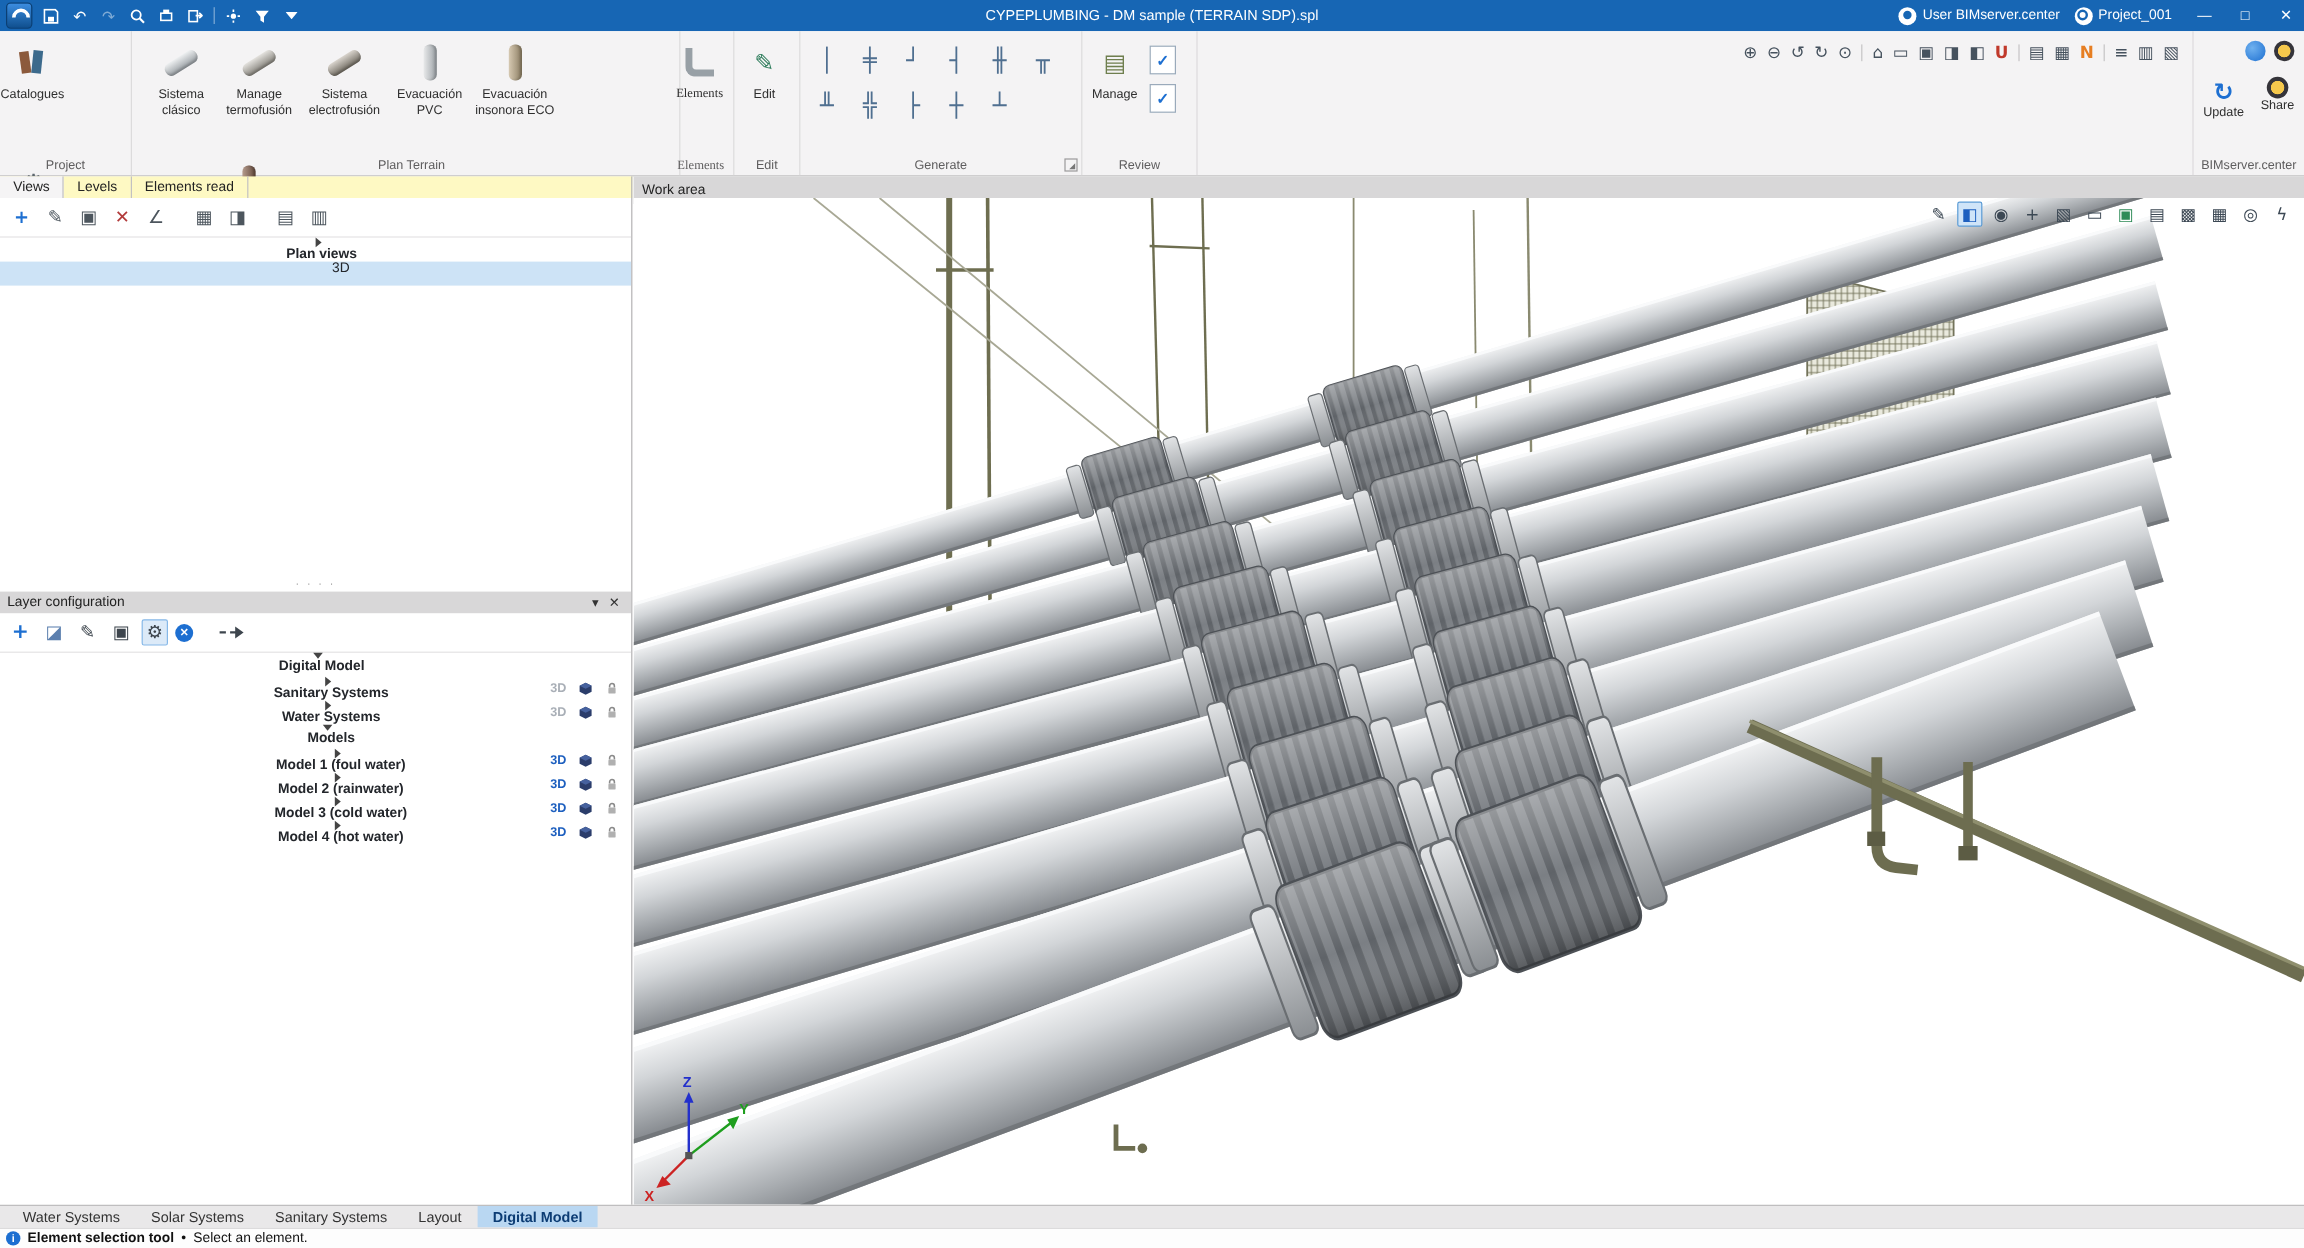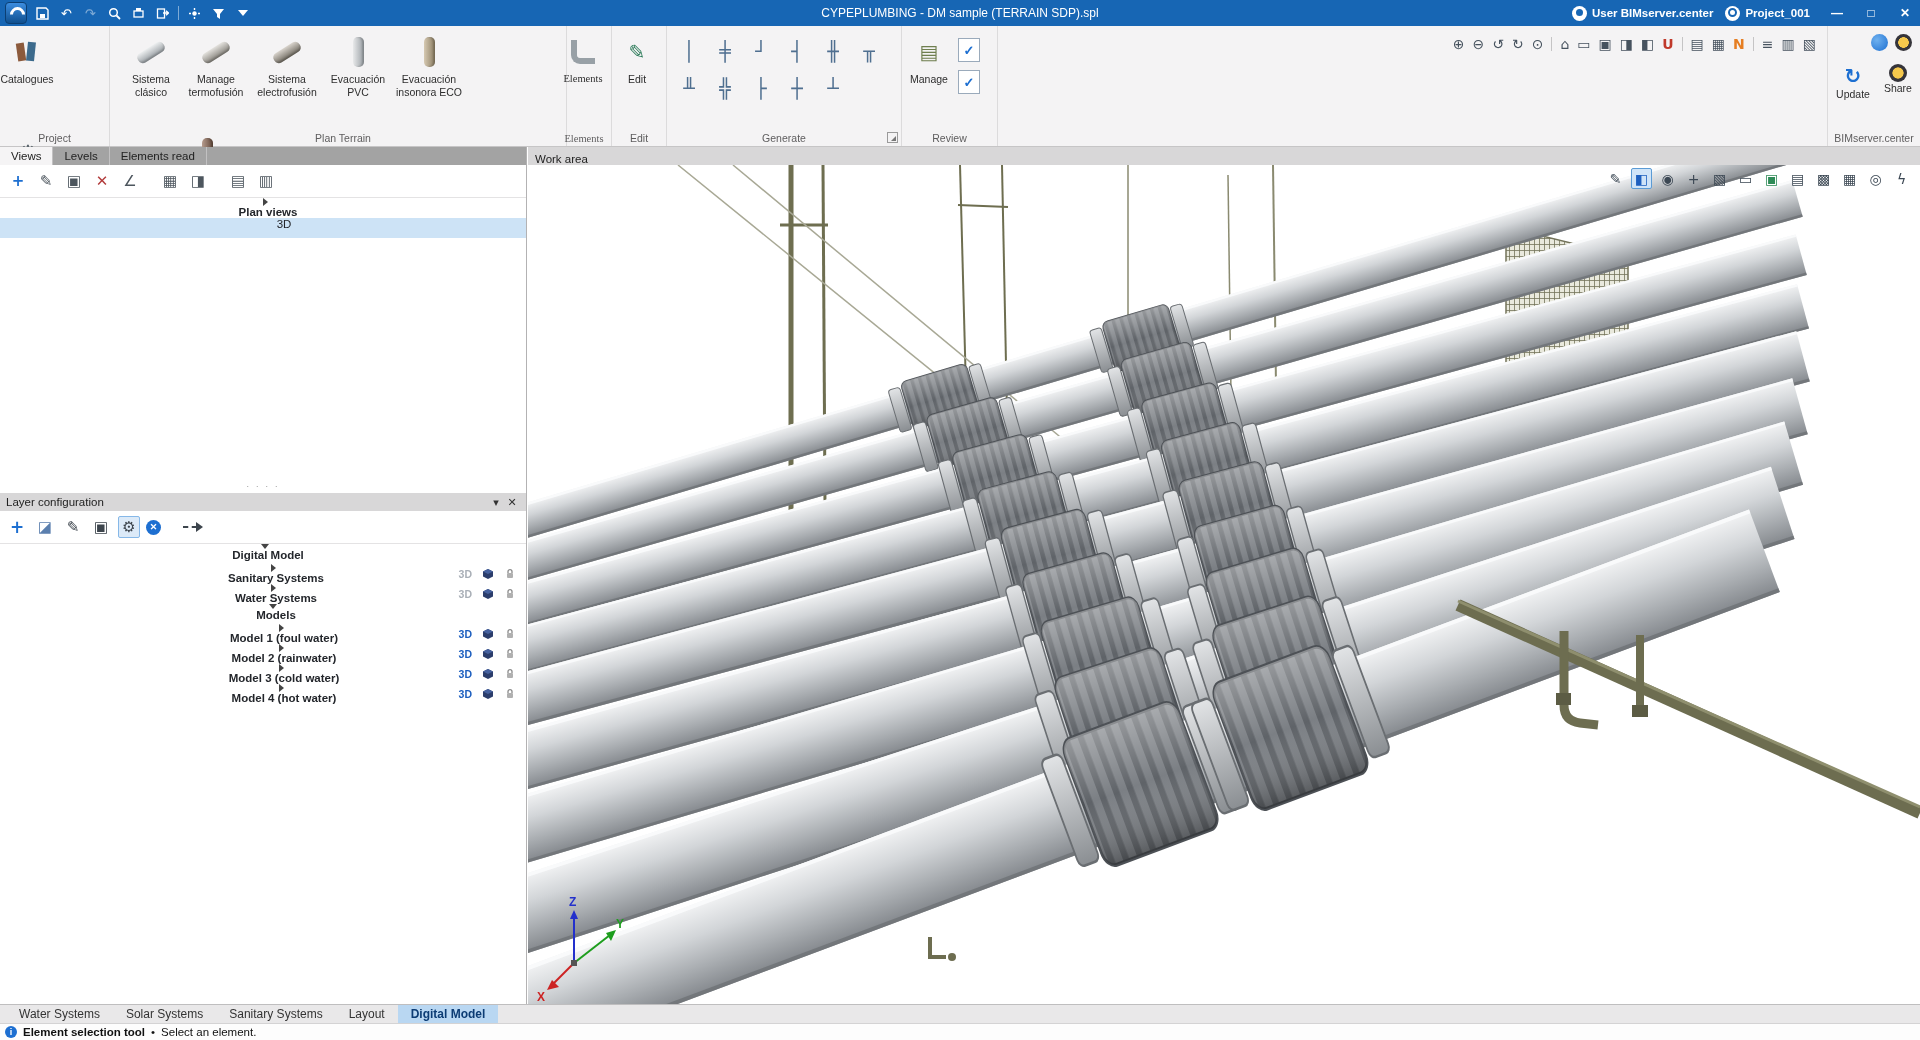--- a/index.html
+++ b/index.html
@@ -12,21 +12,21 @@
   .app-logo{width:20px;height:20px;border-radius:4px;background:linear-gradient(#3c8de0,#10508f);
             position:relative;border:1px solid #0c3f73;}
   .app-logo::after{content:"";position:absolute;left:4px;top:4px;width:9px;height:9px;border:3px solid #fff;
             border-left-color:transparent;border-bottom-color:transparent;border-radius:50%;transform:rotate(-45deg);}
   .qa{width:17px;height:17px;display:flex;align-items:center;justify-content:center;font-size:13px;color:#fff;}
   .qa.dim{opacity:.45;}
   .qa svg{display:block;}
   .tb-sep{width:1px;height:14px;background:rgba(255,255,255,.45);}
   .tb-title{position:absolute;left:0;right:0;top:0;height:26px;display:flex;align-items:center;justify-content:center;
             font-size:12px;color:#fff;pointer-events:none;z-index:1;}
-  .tb-right{margin-left:auto;display:flex;gap:4px;z-index:2;font-weight:bold;}
+  .tb-right{margin-left:auto;display:flex;gap:4px;z-index:2;}
   .tb-id{display:flex;align-items:center;gap:5px;font-size:11.5px;margin-right:8px;}
   .orb{width:15px;height:15px;border-radius:50%;background:#fff;position:relative;}
   .orb::after{content:"";position:absolute;left:4px;top:3px;width:7px;height:7px;border-radius:50%;background:#1766b4;}
   .orb.ring::after{background:transparent;border:2.5px solid #1766b4;left:2.5px;top:2.5px;width:5px;height:5px;}
   .winbtn{width:30px;height:26px;display:flex;align-items:center;justify-content:center;font-size:12px;color:#fff;}
   
   .ribbon{position:absolute;top:26px;left:0;width:100%;height:120px;background:#f4f3f4;border-bottom:1px solid #c6c5c6;}
   .rgroup{position:absolute;top:0;height:120px;border-right:1px solid #dcdbdc;box-sizing:border-box;}
   .glabel{position:absolute;bottom:2px;left:0;right:0;text-align:center;font-size:10.5px;color:#5e5d5e;}
   .rbtn{position:relative;float:left;margin:3px 1px 0;height:98px;display:flex;flex-direction:column;align-items:center;
@@ -63,21 +63,21 @@
   .bim-circles{position:absolute;top:8px;right:8px;display:flex;gap:7px;}
   .bim-btns{position:absolute;top:36px;left:0;right:0;display:flex;justify-content:center;gap:8px;}
   .sbtn{display:flex;flex-direction:column;align-items:center;font-size:10.5px;color:#2e2e2e;border-radius:3px;padding:2px 3px;}
   .mini-row{position:absolute;top:10px;right:104px;display:flex;align-items:center;gap:8px;font-size:14px;color:#46525e;
             font-family:"DejaVu Sans",sans-serif;}
   .mini-row .vsep{width:1px;height:14px;background:#c5c4c5;}
   .mini{cursor:default;}
   .mini.red{color:#c0392b;font-weight:bold;}
   .mini.orange{color:#e67e22;font-weight:bold;}
   
-  .side-tabs{position:absolute;top:147px;left:0;width:527px;height:18px;background:#a3a3a3;border-right:1px solid #b3b2b3;
+  .side-tabs{position:absolute;top:147px;left:0;width:527px;height:18px;background:#fef9c3;border-right:1px solid #b3b2b3;
              display:flex;align-items:stretch;font-size:11.5px;color:#222;box-sizing:border-box;}
   .ptab{display:flex;align-items:center;padding:0 11px;border-right:1px solid #c2c1c2;}
   .ptab.active{background:#f5f4f5;}
   .wa-header{position:absolute;top:147px;left:528px;right:0;height:23px;background:#d8d7d8;display:flex;align-items:center;
              font-size:11.5px;color:#222;padding-left:7px;box-sizing:border-box;}
   
   .left-panel{position:absolute;top:165px;left:0;width:527px;height:839px;background:#fff;border-right:1px solid #b3b2b3;
               box-sizing:border-box;overflow:hidden;}
   .views-toolbar{height:32px;display:flex;align-items:center;gap:4px;padding-left:6px;border-bottom:1px solid #e4e3e4;}
   .tbico{width:24px;height:24px;display:flex;align-items:center;justify-content:center;font-size:15px;color:#4d565e;

